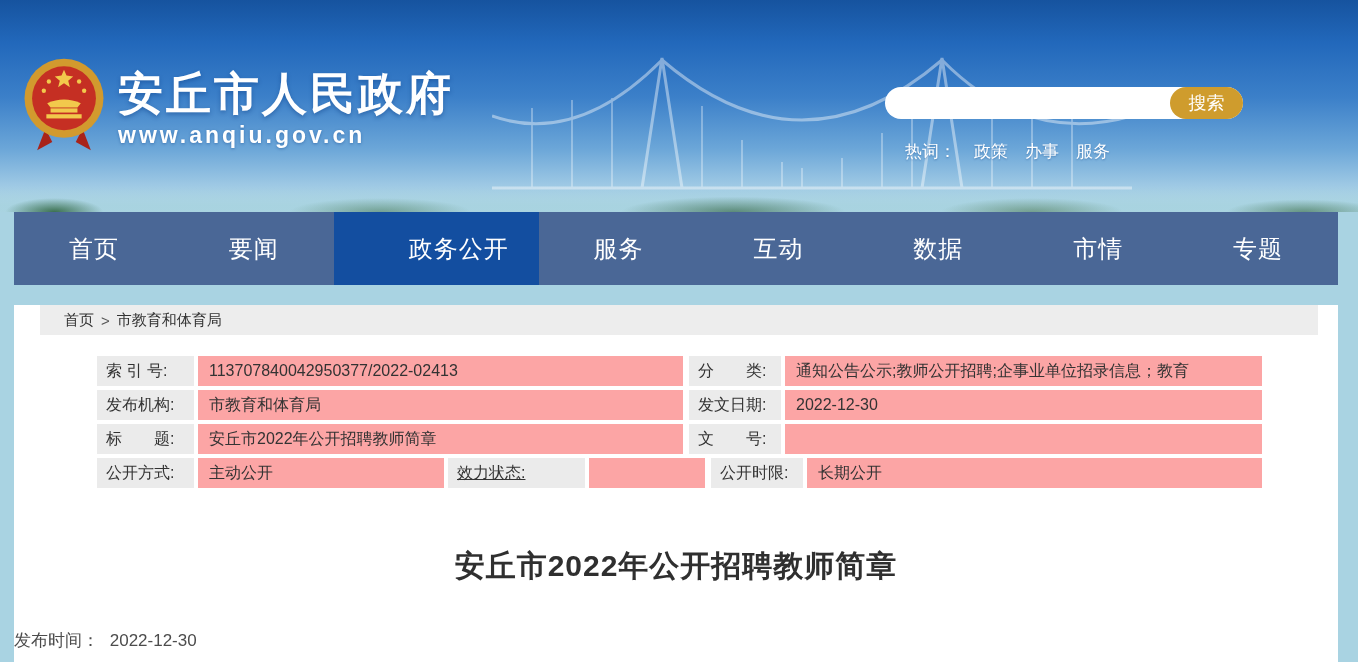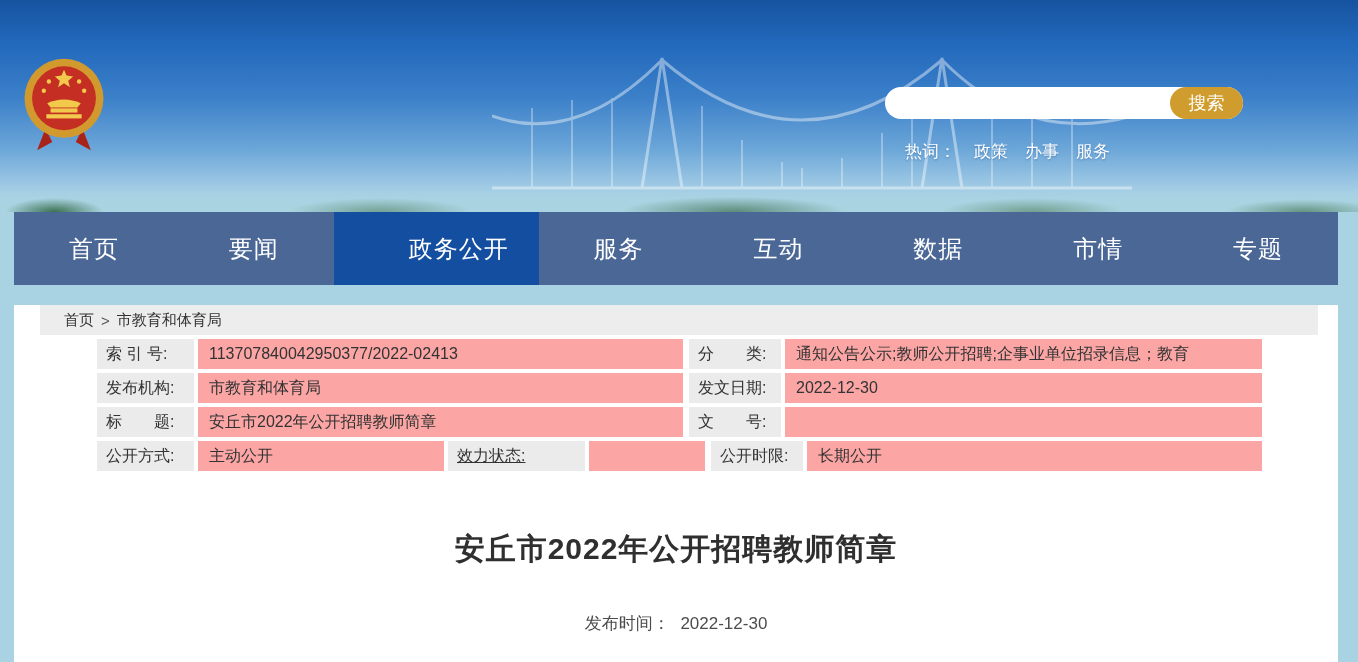--- a/index.html
+++ b/index.html
@@ -66,36 +66,36 @@
   .main {
     margin:20px 0 0 14px; width:1324px; height:357px; background:#fff;
   }
   .breadcrumb {
     margin:13px 20px 0 26px; height:30px; background:#ededed;
     display:flex; align-items:center; padding-left:24px; font-size:15px; color:#333;
   }
   .breadcrumb .crumb { cursor:pointer; }
   .breadcrumb .sep { margin:0 7px; color:#555; }
 
-  .meta-table { margin:4px 0 0 83px; width:1165px; }
+  .meta-table { margin:21px 0 0 83px; width:1165px; }
   .meta-row { display:flex; height:30px; margin-bottom:4px; }
   .meta-row > div { display:flex; align-items:center; font-size:16px; color:#333; }
   .cl { background:#ebebeb; padding-left:9px; }
   .cv { background:#fca5a5; padding-left:11px; }
   .gap4 { width:4px; } .gap6 { width:6px; }
   .w-l1 { width:97px; } .w-v1 { width:485px; }
   .w-l2 { width:92px; } .w-v2 { flex:1 1 auto; }
   .w-v1s { width:246px; } .w-lm { width:137px;text-decoration:underline; } .w-vm { width:116px; }
   .label-sp { white-space:pre; }
 
   .article-title {
     margin-top:58px; text-align:center; font-size:30px; font-weight:bold;
     color:#2f2f2f; letter-spacing:1px;
   }
-  .publish-line { margin-top:42px; text-align:center; font-size:17px; color:#4c4c4c; }
+  .publish-line { margin-top:42px; text-align:left; font-size:17px; color:#4c4c4c; }
   .publish-line .pv { margin-left:6px; }
 </style>
 </head>
 <body>
 
 <div class="header">
   <div class="landscape"></div>
 
   <svg class="bridge" width="640" height="170" viewBox="0 0 640 170">
     <g stroke="#ffffff" fill="none" stroke-width="3">
@@ -122,20 +122,24 @@
         <path d="M50 16 l3 7 8 1 -6 5 2 8 -7 -5 -7 5 2 -8 -6 -5 8 -1 z"></path>
         <circle cx="32" cy="30" r="2.6"></circle>
           <circle cx="68" cy="30" r="2.6"></circle>
         <circle cx="26" cy="41" r="2.6"></circle>
           <circle cx="74" cy="41" r="2.6"></circle>
         <path d="M30 56 Q50 47 70 56 L66 61 H34 Z"></path>
         <rect x="34" y="62" width="32" height="5"></rect>
         <rect x="29" y="69" width="42" height="5"></rect>
       </g>
     </svg>
+    <div class="site-text">
+      <div class="site-name">安丘市人民政府</div>
+      <div class="site-url">www.anqiu.gov.cn</div>
+    </div>
   </div>
 
   <div class="search-area">
     <div class="search-box">
       <input class="search-input" type="text" style="">
       <button class="search-btn">搜索</button>
     </div>
     <div class="hotwords">
       <span class="hw-label">热词：</span>
       <a>政策</a>

